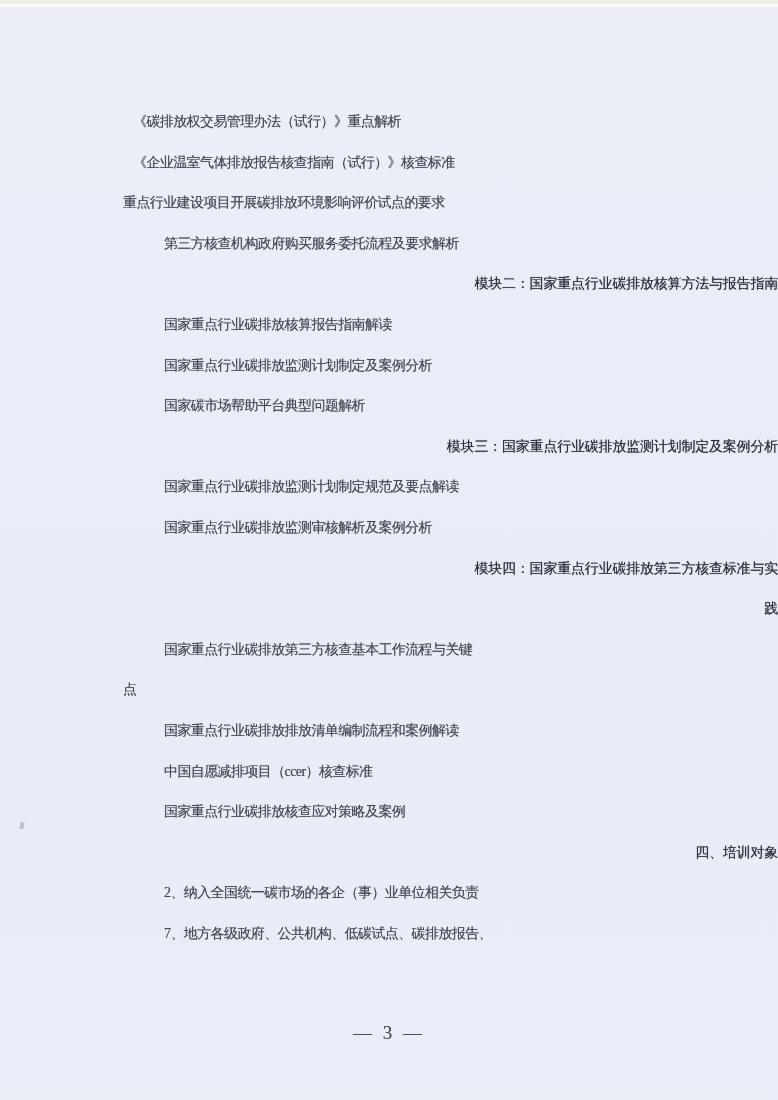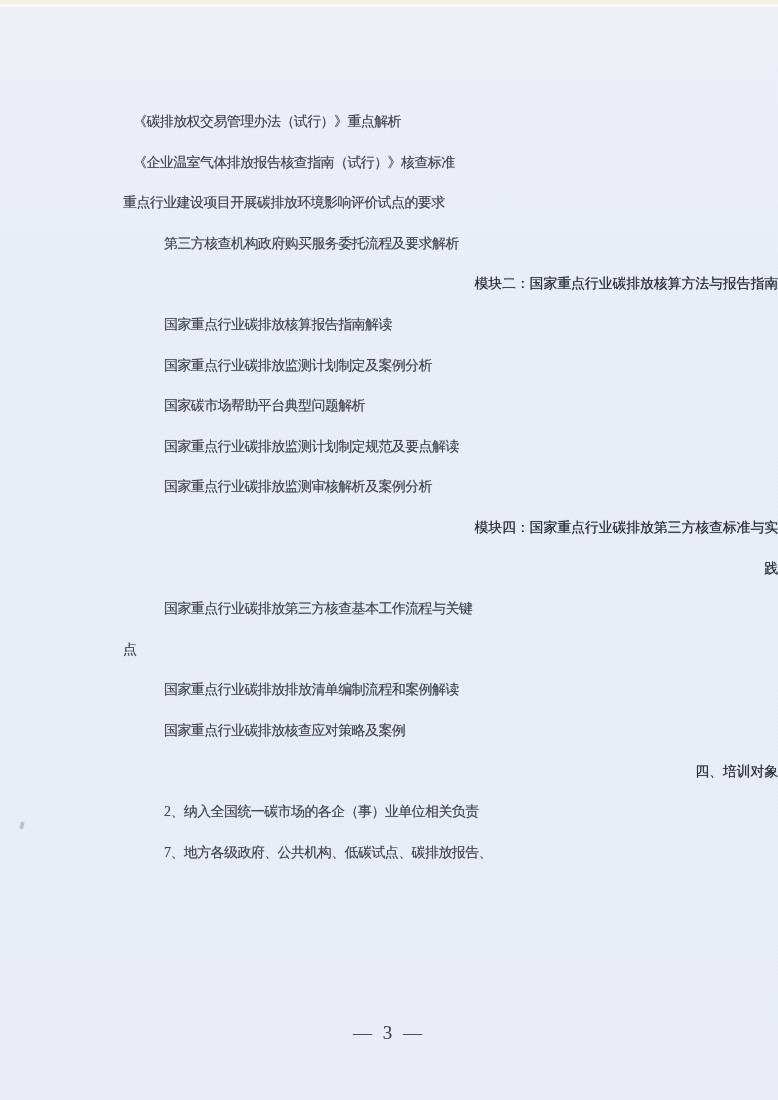--- a/index.html
+++ b/index.html
@@ -84,27 +84,29 @@
 
   <div class="body-text">
       <div class="line bracket">《碳排放权交易管理办法（试行）》重点解析</div>
       <div class="line bracket">《企业温室气体排放报告核查指南（试行）》核查标准</div>
       <div class="line flush">重点行业建设项目开展碳排放环境影响评价试点的要求</div>
       <div class="line indent">第三方核查机构政府购买服务委托流程及要求解析</div>
       <div class="line indent bold">模块二：国家重点行业碳排放核算方法与报告指南</div>
       <div class="line indent">国家重点行业碳排放核算报告指南解读</div>
       <div class="line indent">国家重点行业碳排放监测计划制定及案例分析</div>
       <div class="line indent">国家碳市场帮助平台典型问题解析</div>
+      <div class="line indent bold">模块三：国家重点行业碳排放监测计划制定及案例分析</div>
       <div class="line indent">国家重点行业碳排放监测计划制定规范及要点解读</div>
       <div class="line indent">国家重点行业碳排放监测审核解析及案例分析</div>
       <div class="line indent bold">模块四：国家重点行业碳排放第三方核查标准与实</div>
       <div class="line flush bold">践</div>
       <div class="line indent">国家重点行业碳排放第三方核查基本工作流程与关键</div>
       <div class="line flush">点</div>
       <div class="line indent">国家重点行业碳排放排放清单编制流程和案例解读</div>
+      <div class="line indent">中国自愿减排项目（ccer）核查标准</div>
       <div class="line indent">国家重点行业碳排放核查应对策略及案例</div>
       <div class="line indent bold">四、培训对象</div>
       <div class="line indent">2、纳入全国统一碳市场的各企（事）业单位相关负责</div>
       <div class="line indent">7、地方各级政府、公共机构、低碳试点、碳排放报告、</div>
     </div>
 
   <div class="speck"></div>
 
   <div class="footer">— 3 —</div>
 </div>

